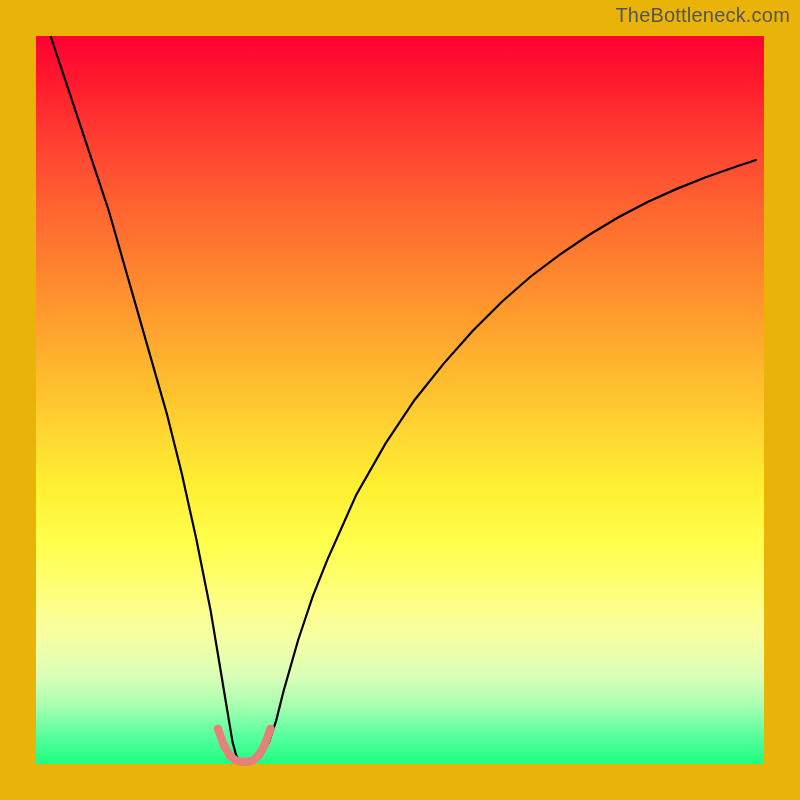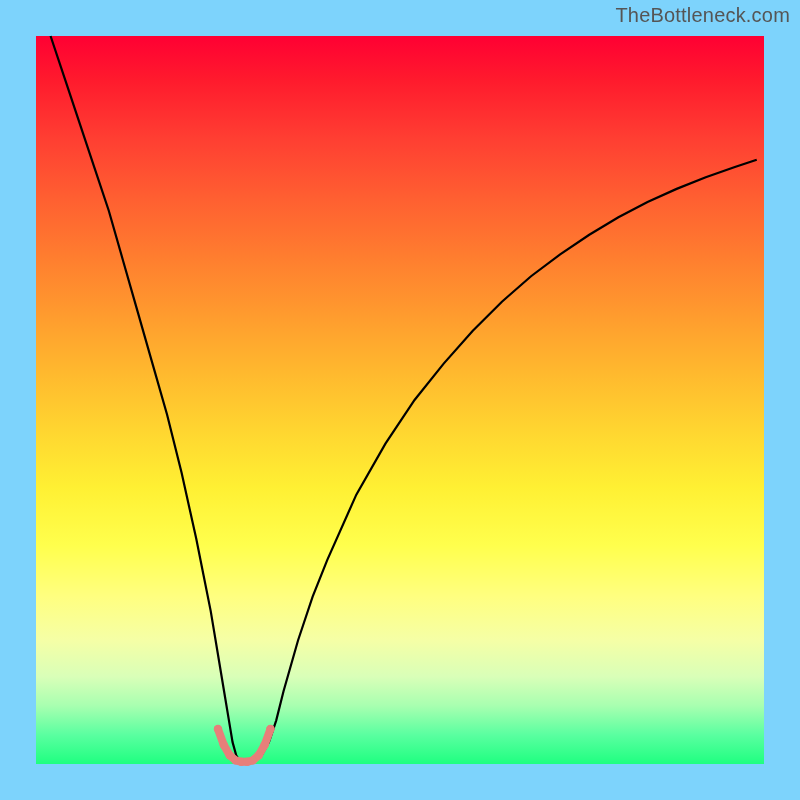--- a/index.html
+++ b/index.html
@@ -8,21 +8,21 @@
     width: 800px;
     height: 800px;
     overflow: hidden;
     font-family: Arial, Helvetica, sans-serif;
     background: #000;
   }
   .frame {
     position: relative;
     width: 800px;
     height: 800px;
-    background: #7dd3fc;
+    background: #eab308;
   }
   .plot-area {
     position: absolute;
     left: 36px;
     top: 36px;
     width: 728px;
     height: 728px;
     background: linear-gradient(to bottom,
       #ff0033 0%,
       #ff1a2d 6%,

